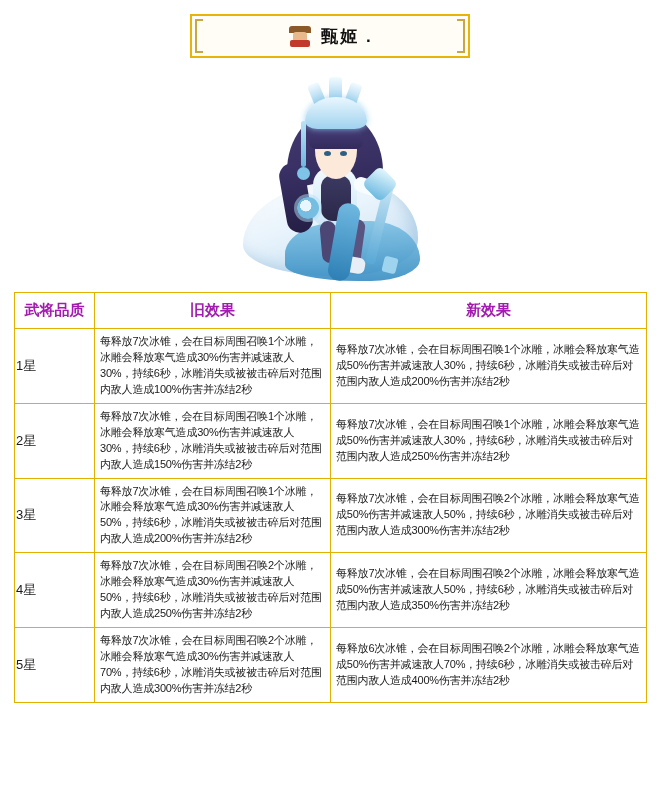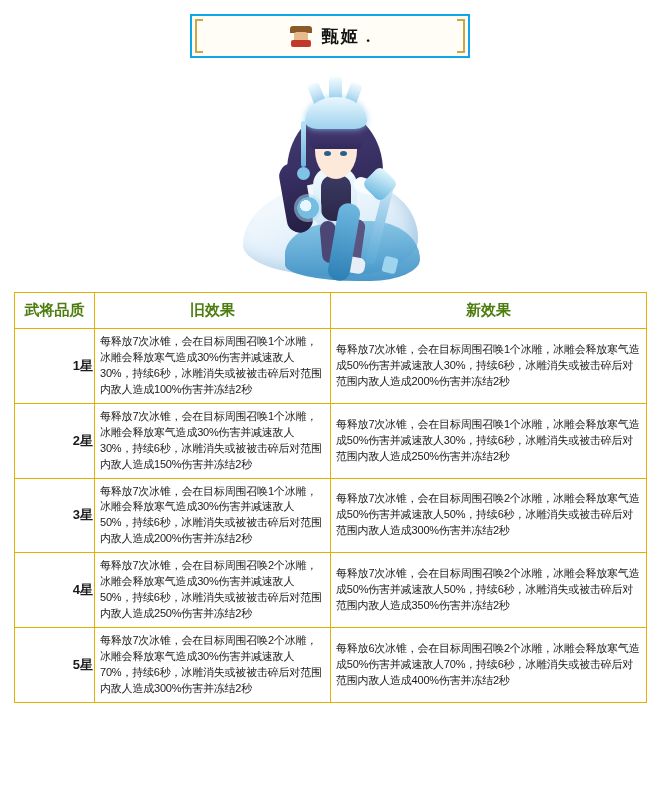--- a/index.html
+++ b/index.html
@@ -19,27 +19,26 @@
   .banner-wrap {
     width: 100%;
     display: flex;
     justify-content: center;
     padding-top: 14px;
   }
   .banner {
     position: relative;
     width: 280px;
     height: 44px;
-    border: 2px solid #0ea5e9;
+    border: 2px solid #eab308;
     background: #fffdf5;
     display: flex;
     align-items: center;
     justify-content: center;
     box-sizing: border-box;
-    font-family: Liberation Serif, serif;
   }
   .banner:before, .banner:after {
     content: "";
     position: absolute;
     top: 3px;
     bottom: 3px;
     width: 6px;
     border-top: 2px solid #c9a646;
     border-bottom: 2px solid #c9a646;
   }
@@ -266,31 +265,31 @@
   }
   table.skill th, table.skill td {
     border: 1px solid #e2b100;
     vertical-align: middle;
     box-sizing: border-box;
   }
   table.skill th {
     height: 36px;
     font-size: 15px;
     font-weight: bold;
-    color: #4d7c0f;
+    color: #a21caf;
     text-align: center;
   }
   .col-q  { width: 80px; }
   .col-old{ width: 236px; }
   .col-new{ width: 316px; }
 
   td.quality {
-    text-align: right;
+    text-align: left;
     font-size: 13px;
-    font-weight: bold;
+    font-weight: normal;
     margin-top: 18px;
   }
   td.effect {
     font-size: 11px;
     line-height: 1.45;
     padding: 5px 4px 5px 5px;
     text-align: left;
     letter-spacing: -0.2px;
   }
 </style>

